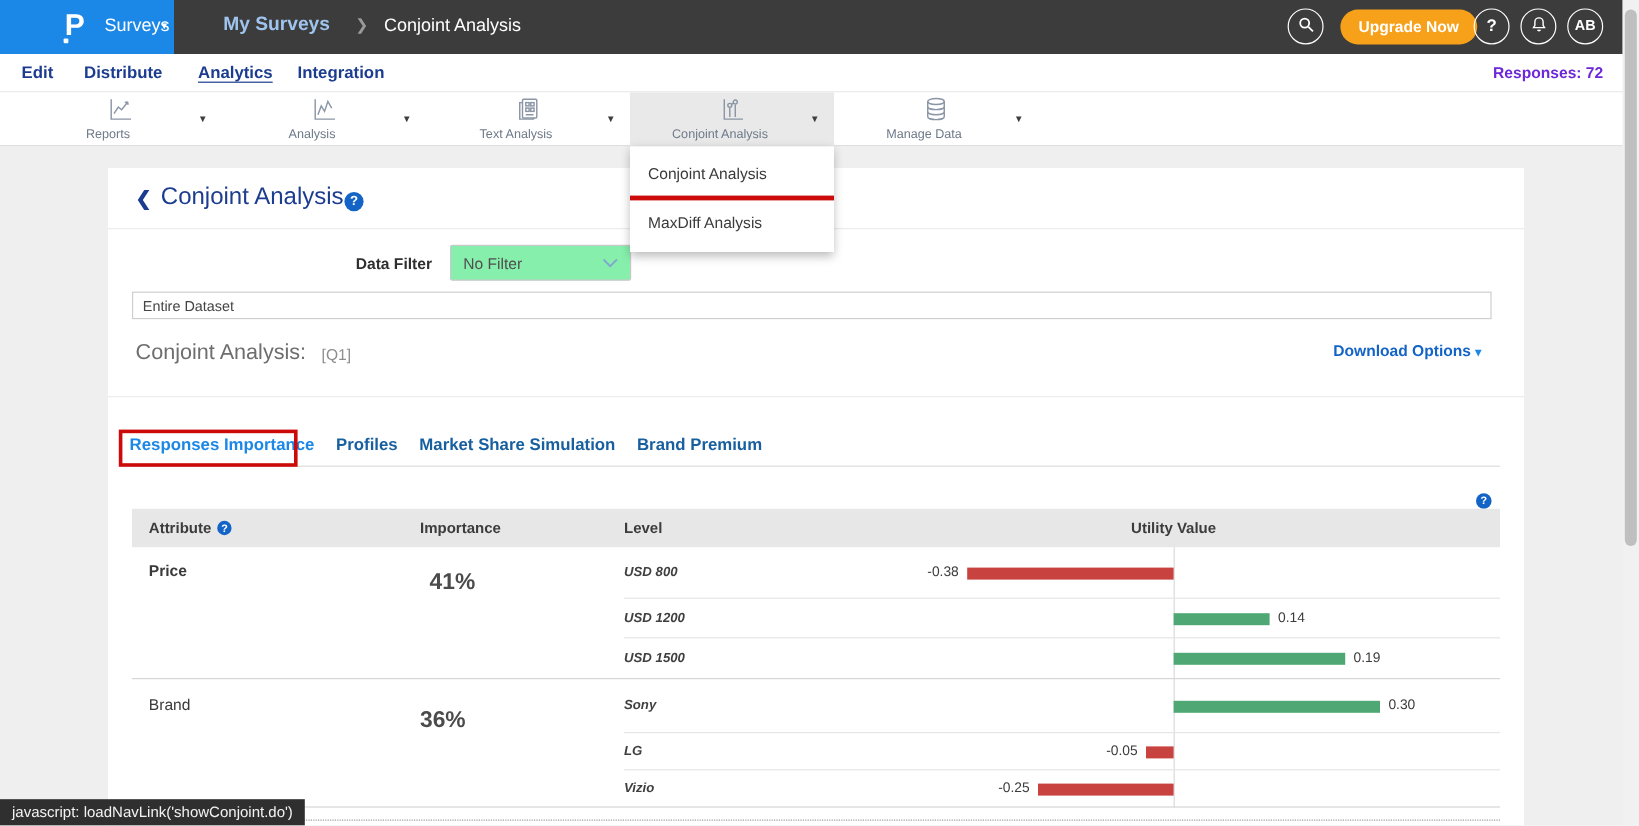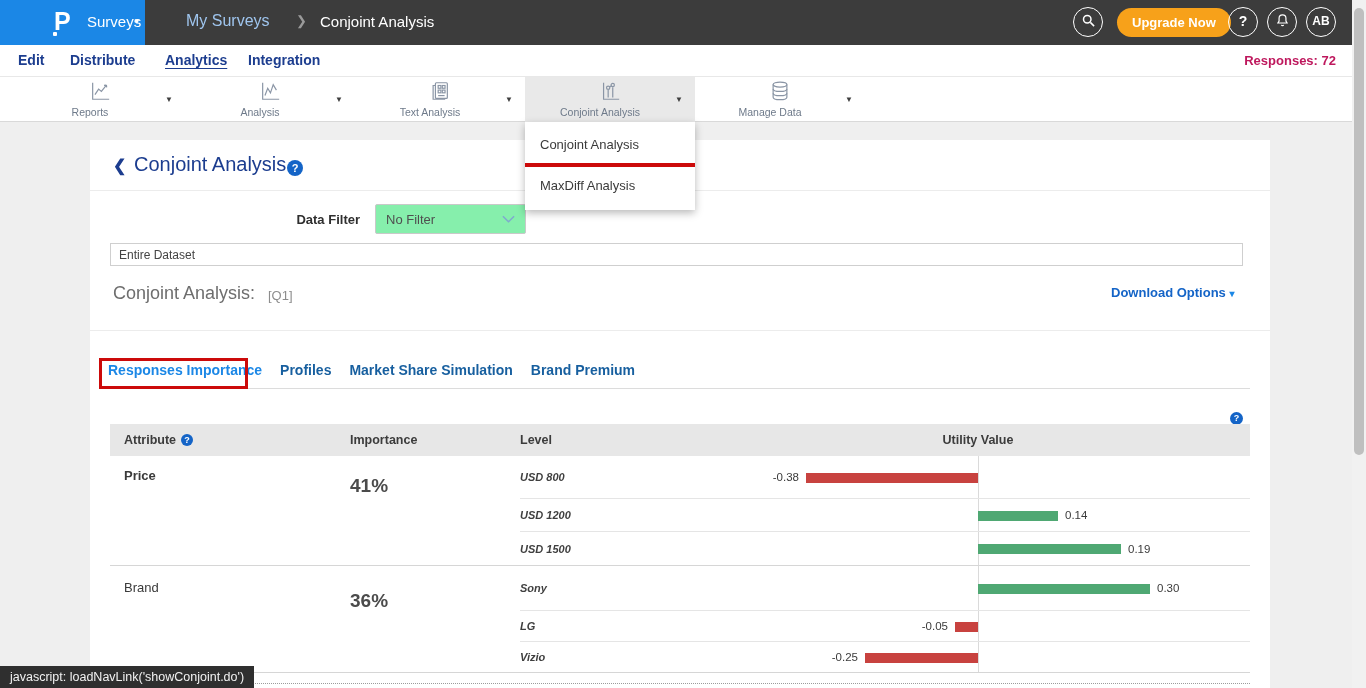--- a/index.html
+++ b/index.html
@@ -6,34 +6,34 @@
   html,body { width:1366px; height:688px; overflow:hidden; }
   body { position:relative; font-family:"Liberation Sans", sans-serif; background:#efefef; }
 
   
   .topbar { position:absolute; left:0; top:0; width:1366px; height:45px; background:#3c3c3c; }
   .logo-box { position:absolute; left:0; top:0; width:145px; height:45px; background:#1b87e6; color:#fff; }
   .logo-p { position:absolute; left:54px; top:7px; font-size:25px; font-weight:700; color:#fff; }
   .logo-dot { position:absolute; left:53px; top:32px; width:4px; height:4px; background:#fff; border-radius:1px; }
   .brand-label { position:absolute; left:87px; top:13px; font-size:15px; color:#fff; }
   .brand-caret { position:absolute; left:133px; top:17px; font-size:8px; color:#fff; }
-  .crumb1 { position:absolute; left:186px; top:12px; font-size:16px; color:#9fc5ee; }
+  .crumb1 { position:absolute; left:186px; top:12px; font-size:16px; color:#9fc5ee;font-weight:bold; }
   .crumb-sep { position:absolute; left:296px; top:13px; font-size:13px; color:#9a9a9a; }
   .crumb2 { position:absolute; left:320px; top:13px; font-size:15px; color:#fff; }
   .circle-btn { position:absolute; top:7px; width:30px; height:30px; border:1.6px solid #fff; border-radius:50%;
                 color:#fff; text-align:center; line-height:27px; font-size:14px; font-weight:700; }
   .circle-btn svg { margin-top:5px; }
   .upgrade-btn { position:absolute; left:1117px; top:8px; height:29px; padding:0 15px; background:#f7a11a;
                  border-radius:15px; color:#fff; font-size:13px; font-weight:700; line-height:29px; }
 
   
   .subnav { position:absolute; left:0; top:45px; width:1366px; height:32px; background:#fff; border-bottom:1px solid #e8e8e8; }
   .nav-link { position:absolute; top:7px; font-size:14px; font-weight:600; color:#1c3d8f; cursor:pointer; }
   .nav-link.active { text-decoration:underline; text-underline-offset:3px; }
-  .responses { position:absolute; right:30px; top:8px; font-size:13px; font-weight:600; color:#be185d; }
+  .responses { position:absolute; right:30px; top:8px; font-size:13px; font-weight:600; color:#6d28d9; }
 
   
   .toolbar { position:absolute; left:0; top:77px; width:1366px; height:45px; background:#fff; border-bottom:1px solid #d9d9d9; }
   .tool-group { position:absolute; top:0; width:170px; height:45px; cursor:pointer; }
   .tool-group.active { background:#e9e9e9; }
   .tool-icon { position:absolute; left:74px; top:3px; width:22px; height:22px; }
   .tool-icon svg { width:22px; height:22px; stroke:#8a95a5; fill:none; stroke-width:1.3; }
   .tool-label { position:absolute; left:0; right:20px; bottom:4px; text-align:center; font-size:10.5px; color:#6e7a8a; }
   .tool-caret { position:absolute; right:12px; top:18px; font-size:8px; color:#3f3f3f; }
 
@@ -247,21 +247,21 @@
   <span class="th th-attr"><span>Attribute</span><span class="help-dot">?</span></span>
   <span class="th th-imp">Importance</span>
   <span class="th th-level">Level</span>
   <span class="th th-util">Utility Value</span>
 </div>
 
 <div class="tbody" id="tbody">
   <div class="axis-line"></div>
 <div class="tgroup" style="height: 110px;">
       <span class="attr-name bold" style="top: 12px;">Price</span>
-      <span class="attr-imp" style="top: 19px;">41%</span>
+      <span class="attr-imp" style="top: 19px; margin-left: 8px;">41%</span>
       <div class="level-row" style="height: 43px;">
         <span class="level-label" style="line-height: 43px;">USD 800</span>
         <div class="bar" style="width: 172px; background: rgb(200, 66, 63); left: 696px;"></div>
         <span class="bar-val" style="line-height: 43px; top: 0px; right: 451px;">-0.38</span>
         <div class="row-border"></div>
       </div>
       <div class="level-row" style="height: 33px;">
         <span class="level-label" style="line-height: 33px;">USD 1200</span>
         <div class="bar" style="width: 80px; background: rgb(79, 168, 115); left: 868px;"></div>
         <span class="bar-val" style="line-height: 33px; top: 0px; left: 955px;">0.14</span>

